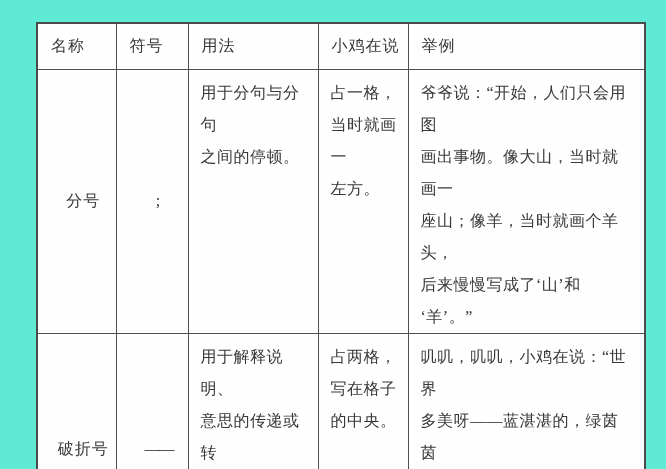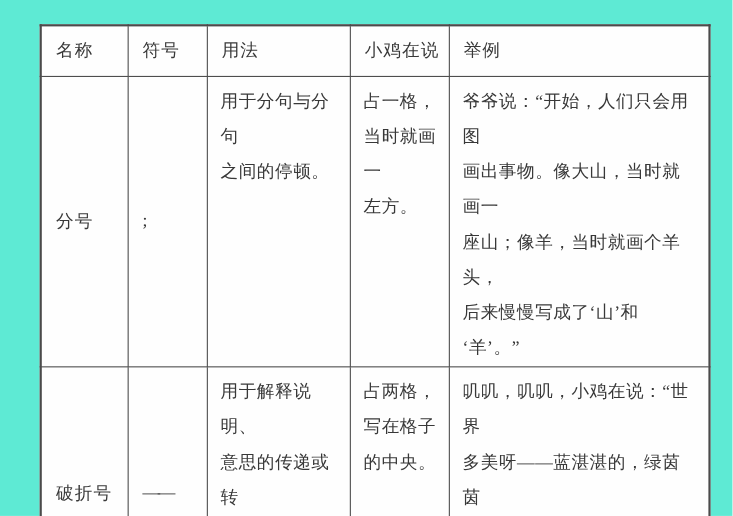--- a/index.html
+++ b/index.html
@@ -36,20 +36,21 @@
   th {
     text-align: left;
     padding-left: 13px;
     vertical-align: middle;
     letter-spacing: 1px;
   }
   td.c-mid {
     vertical-align: middle;
     padding-left: 13px;
     letter-spacing: 1px;
+    text-align: center;
   }
   td.c-top {
     vertical-align: top;
     padding: 7px 10px 0 12px;
     line-height: 32px;
     white-space: pre-line;
     letter-spacing: 0.5px;
     margin-top: 48px;
   }
   td.c-symbol-dash {

